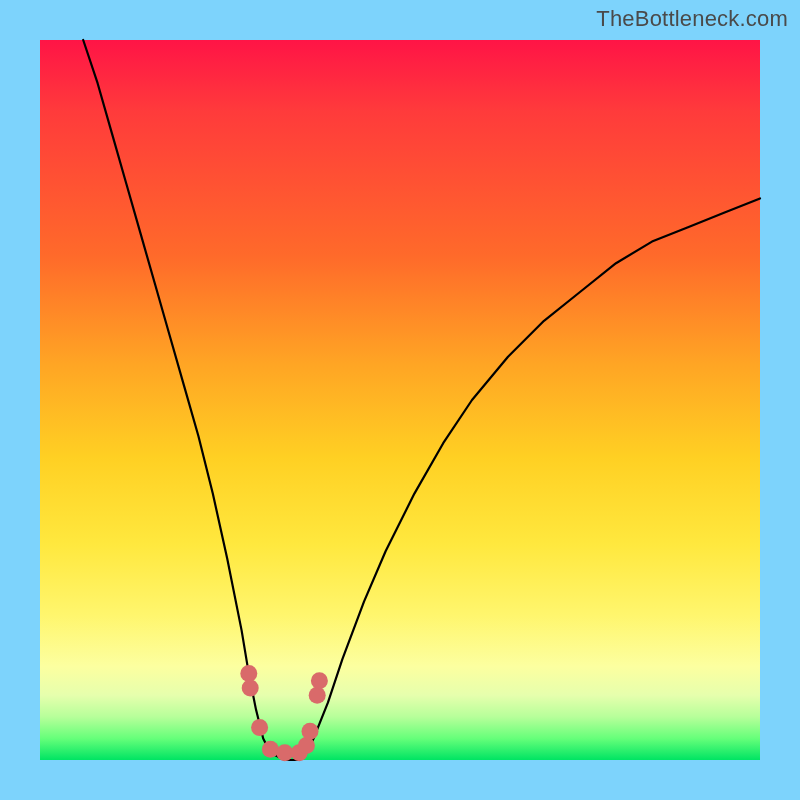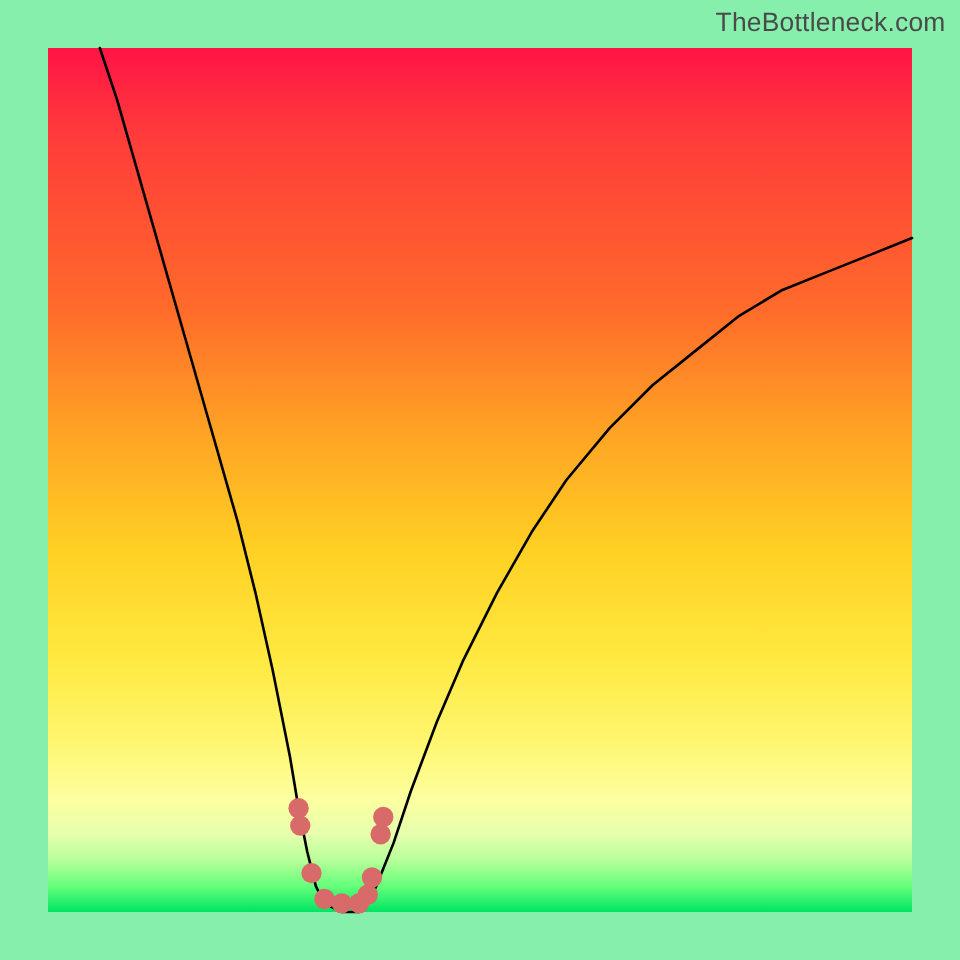--- a/index.html
+++ b/index.html
@@ -10,21 +10,21 @@
     background: #000;
     overflow: hidden;
     font-family: Arial, Helvetica, sans-serif;
   }
   .frame {
     position: absolute;
     left: 0;
     top: 0;
     width: 800px;
     height: 800px;
-    background: #86efac;
+    background: #7dd3fc;
   }
   .plot {
     position: absolute;
     left: 40px;
     top: 40px;
     width: 720px;
     height: 720px;
     
     background: linear-gradient(
       to bottom,

